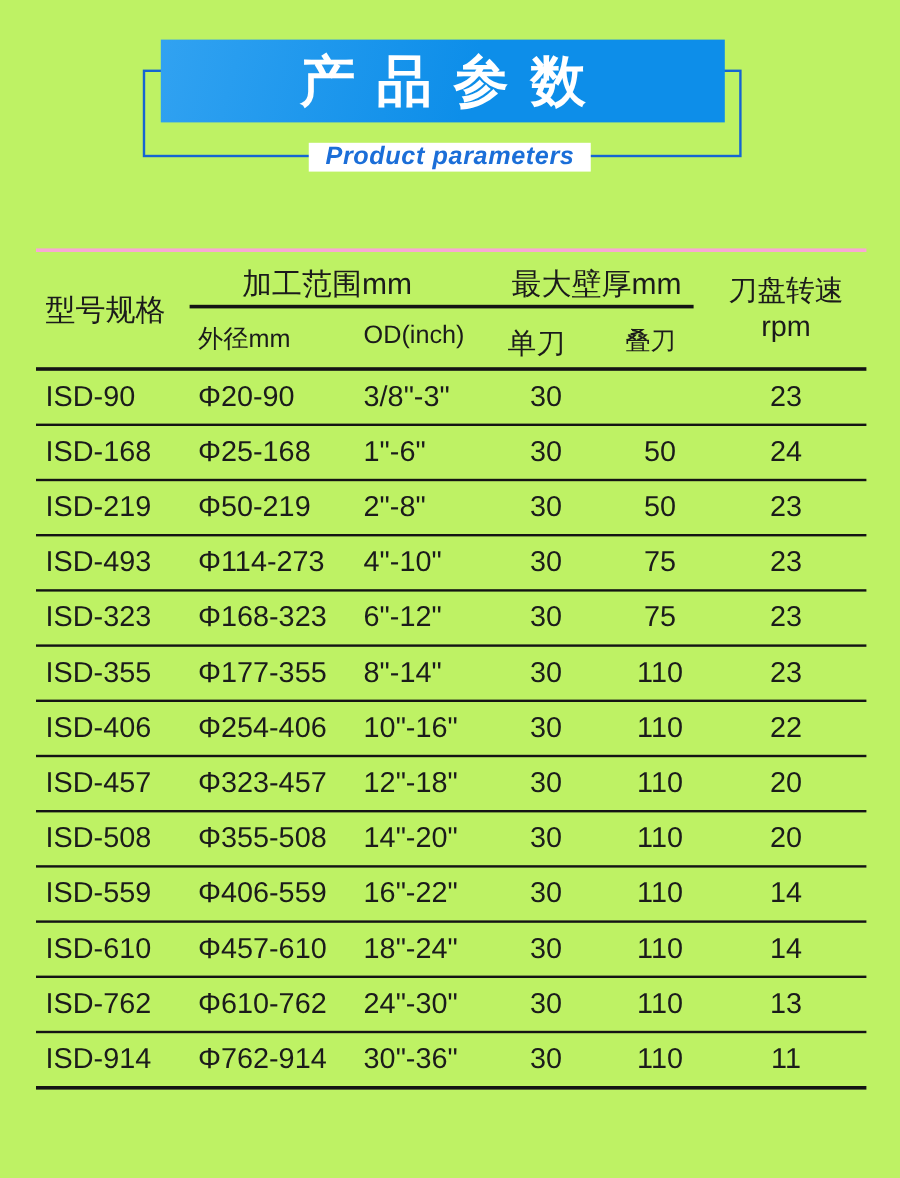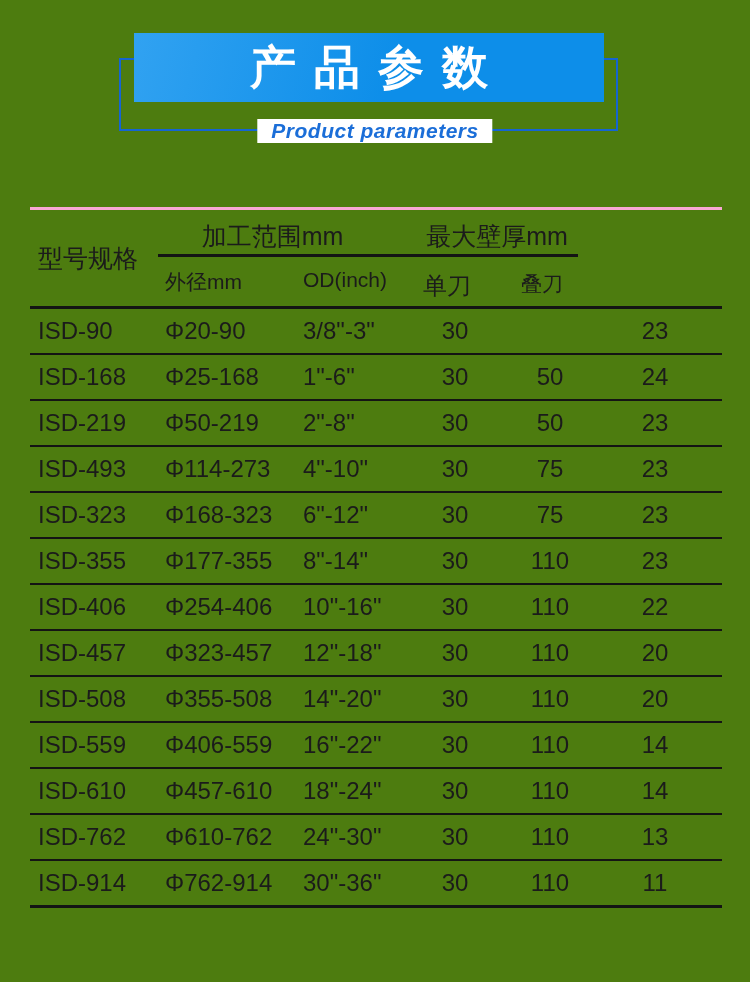--- a/index.html
+++ b/index.html
@@ -1,17 +1,17 @@
 <!DOCTYPE html>
 <html><head>
 <meta charset="utf-8">
 <style>
   html,body{margin:0;padding:0;background:#ffffff;}
   .page{
-    position:relative;width:750px;height:982px;background:#4d7c0f;overflow:hidden;
+    position:relative;width:750px;height:982px;background:#bef264;overflow:hidden;
     font-family:"Liberation Sans","DejaVu Sans",sans-serif;color:#1b1b1b;
   }
   
   .hdr-frame{
     position:absolute;left:119px;top:58px;width:499px;height:73px;
     border:2px solid #1565d2;box-sizing:border-box;background:transparent;z-index:1;
   }
   .hdr-banner{
     position:absolute;left:134px;top:33px;width:470px;height:69px;z-index:2;
     background:linear-gradient(105deg,#31a2f1 0%,#0d8ee9 55%);
@@ -78,20 +78,24 @@
 
     <div class="thead">
       <div class="h-model">型号规格</div>
       <div class="h-group1">加工范围mm</div>
       <div class="h-group2">最大壁厚mm</div>
       <div class="h-underline"></div>
       <div class="h-odmm">外径mm</div>
       <div class="h-odinch">OD(inch)</div>
       <div class="h-single">单刀</div>
       <div class="h-stacked">叠刀</div>
+      <div class="h-speed">
+        <span>刀盘转速</span>
+        <span>rpm</span>
+      </div>
     </div>
 
     <div class="tbody" id="tbody">
   <div class="trow">
     <div class="cell c-model">ISD-90</div>
     <div class="cell c-odmm">Φ20-90</div>
     <div class="cell c-odinch">3/8"-3"</div>
     <div class="cell c-single">30</div>
     <div class="cell c-stacked"></div>
     <div class="cell c-rpm">23</div>

